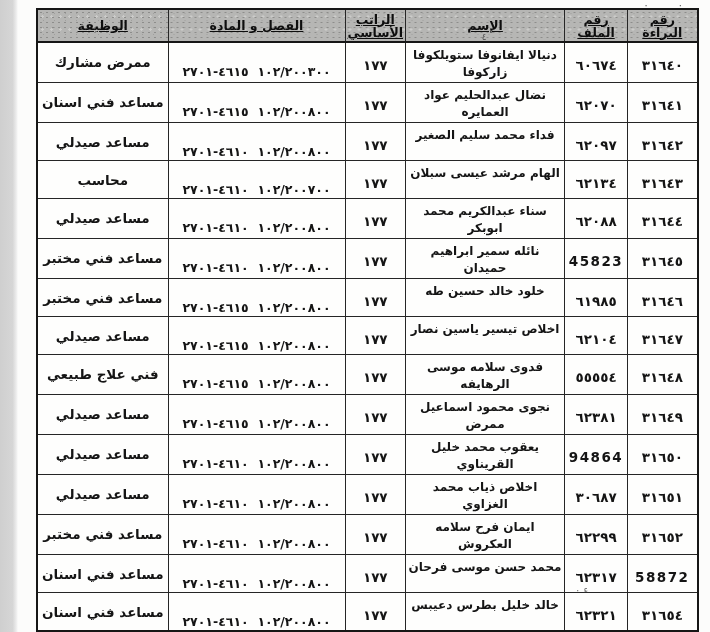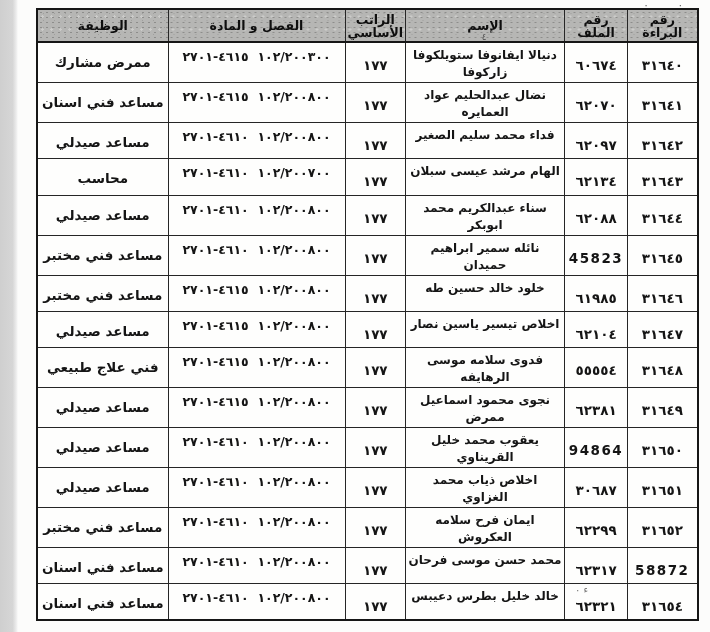--- a/index.html
+++ b/index.html
@@ -41,20 +41,21 @@
     position: relative;
     vertical-align: middle;
     color: #0e0e0e;
     background-color: #b6b6b4;
     background-image:
       radial-gradient(circle, #8d8d8b 14%, transparent 15%),
       radial-gradient(circle, #a0a09e 11%, transparent 12%),
       radial-gradient(circle, #cbcbc9 16%, transparent 18%);
     background-size: 6px 5px, 11px 7px, 9px 13px;
     border-bottom: 2px solid #161616;
+    text-decoration: underline;
   }
   .hline { display: block; line-height: 13px; text-align: center; }
   .doc-table td {
     vertical-align: top;
     font-weight: 700;
     padding: 3px 2px 1px 2px;
   }
   td.num {
     text-align: center;
     font-size: 13.5px;
@@ -66,21 +67,21 @@
     font-size: 12px;
     line-height: 17px;
     padding-top: 4px;
   }
   td.chapter-cell {
     direction: ltr;
     text-align: center;
     font-size: 12.5px;
     letter-spacing: 1px;
     white-space: pre;
-    padding-top: 6px;
+    padding-top: 21px;
   }
   td.job-cell {
     text-align: center;
     font-size: 13.5px;
     padding-top: 11px;
     letter-spacing: 0.5px;
   }
   .hdr-artifact {
     position: absolute;
     bottom: -1px; left: 48%;

